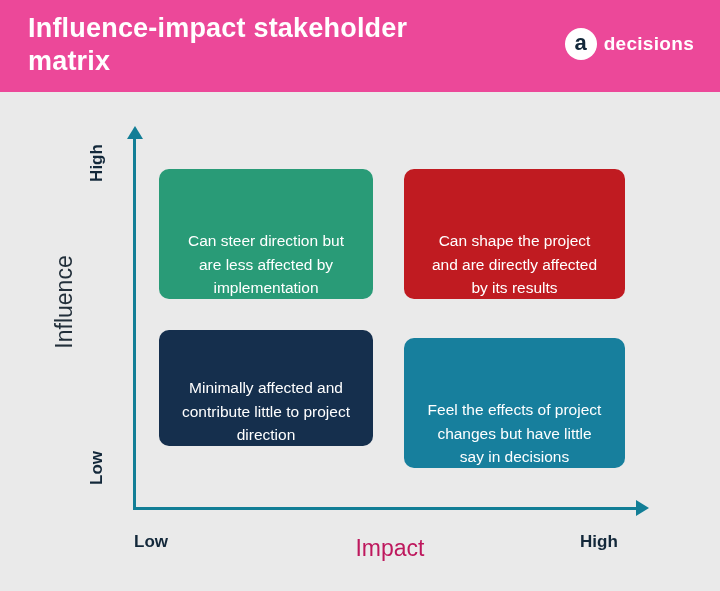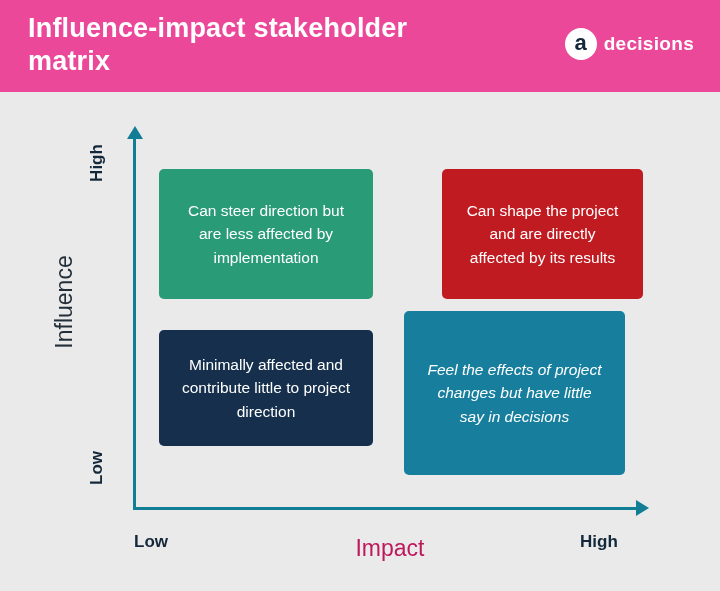--- a/index.html
+++ b/index.html
@@ -114,34 +114,34 @@
     left: 390px; top: 548px;
     transform: translate(-50%, -50%);
     font-size: 23px;
     font-weight: 500;
     color: #be185d;
   }
 
   
   .quadrant {
     position: absolute;
-    border-radius: 5px;
+    border-radius: 10px;
     color: #ffffff;
     font-size: 15.5px;
     line-height: 1.5;
     display: flex;
-    align-items: center;
+    align-items: flex-end;
     justify-content: center;
     text-align: center;
-    padding: 8px 20px;
+    padding: 0 20px;
   }
   .q-tl { left: 159px; top: 169px; width: 214px; height: 130px; background: #299b77; }
-  .q-tr { left: 404px; top: 169px; width: 201px; height: 130px; background: #c01b21; margin-left: 38px; }
+  .q-tr { left: 404px; top: 169px; width: 221px; height: 130px; background: #c01b21; }
   .q-bl { left: 159px; top: 330px; width: 214px; height: 116px; background: #152f4d; }
-  .q-br { left: 404px; top: 311px; width: 221px; height: 164px; background: #177f9d; font-style: italic; }
+  .q-br { left: 404px; top: 338px; width: 221px; height: 130px; background: #177f9d; }
 </style>
 </head>
 <body>
 
 <div class="stage">
 
   <div class="header" style="background-color: #ec4899;">
     <div class="page-title">Influence-impact stakeholder matrix</div>
     <div class="brand">
       <div class="logo-circle">

